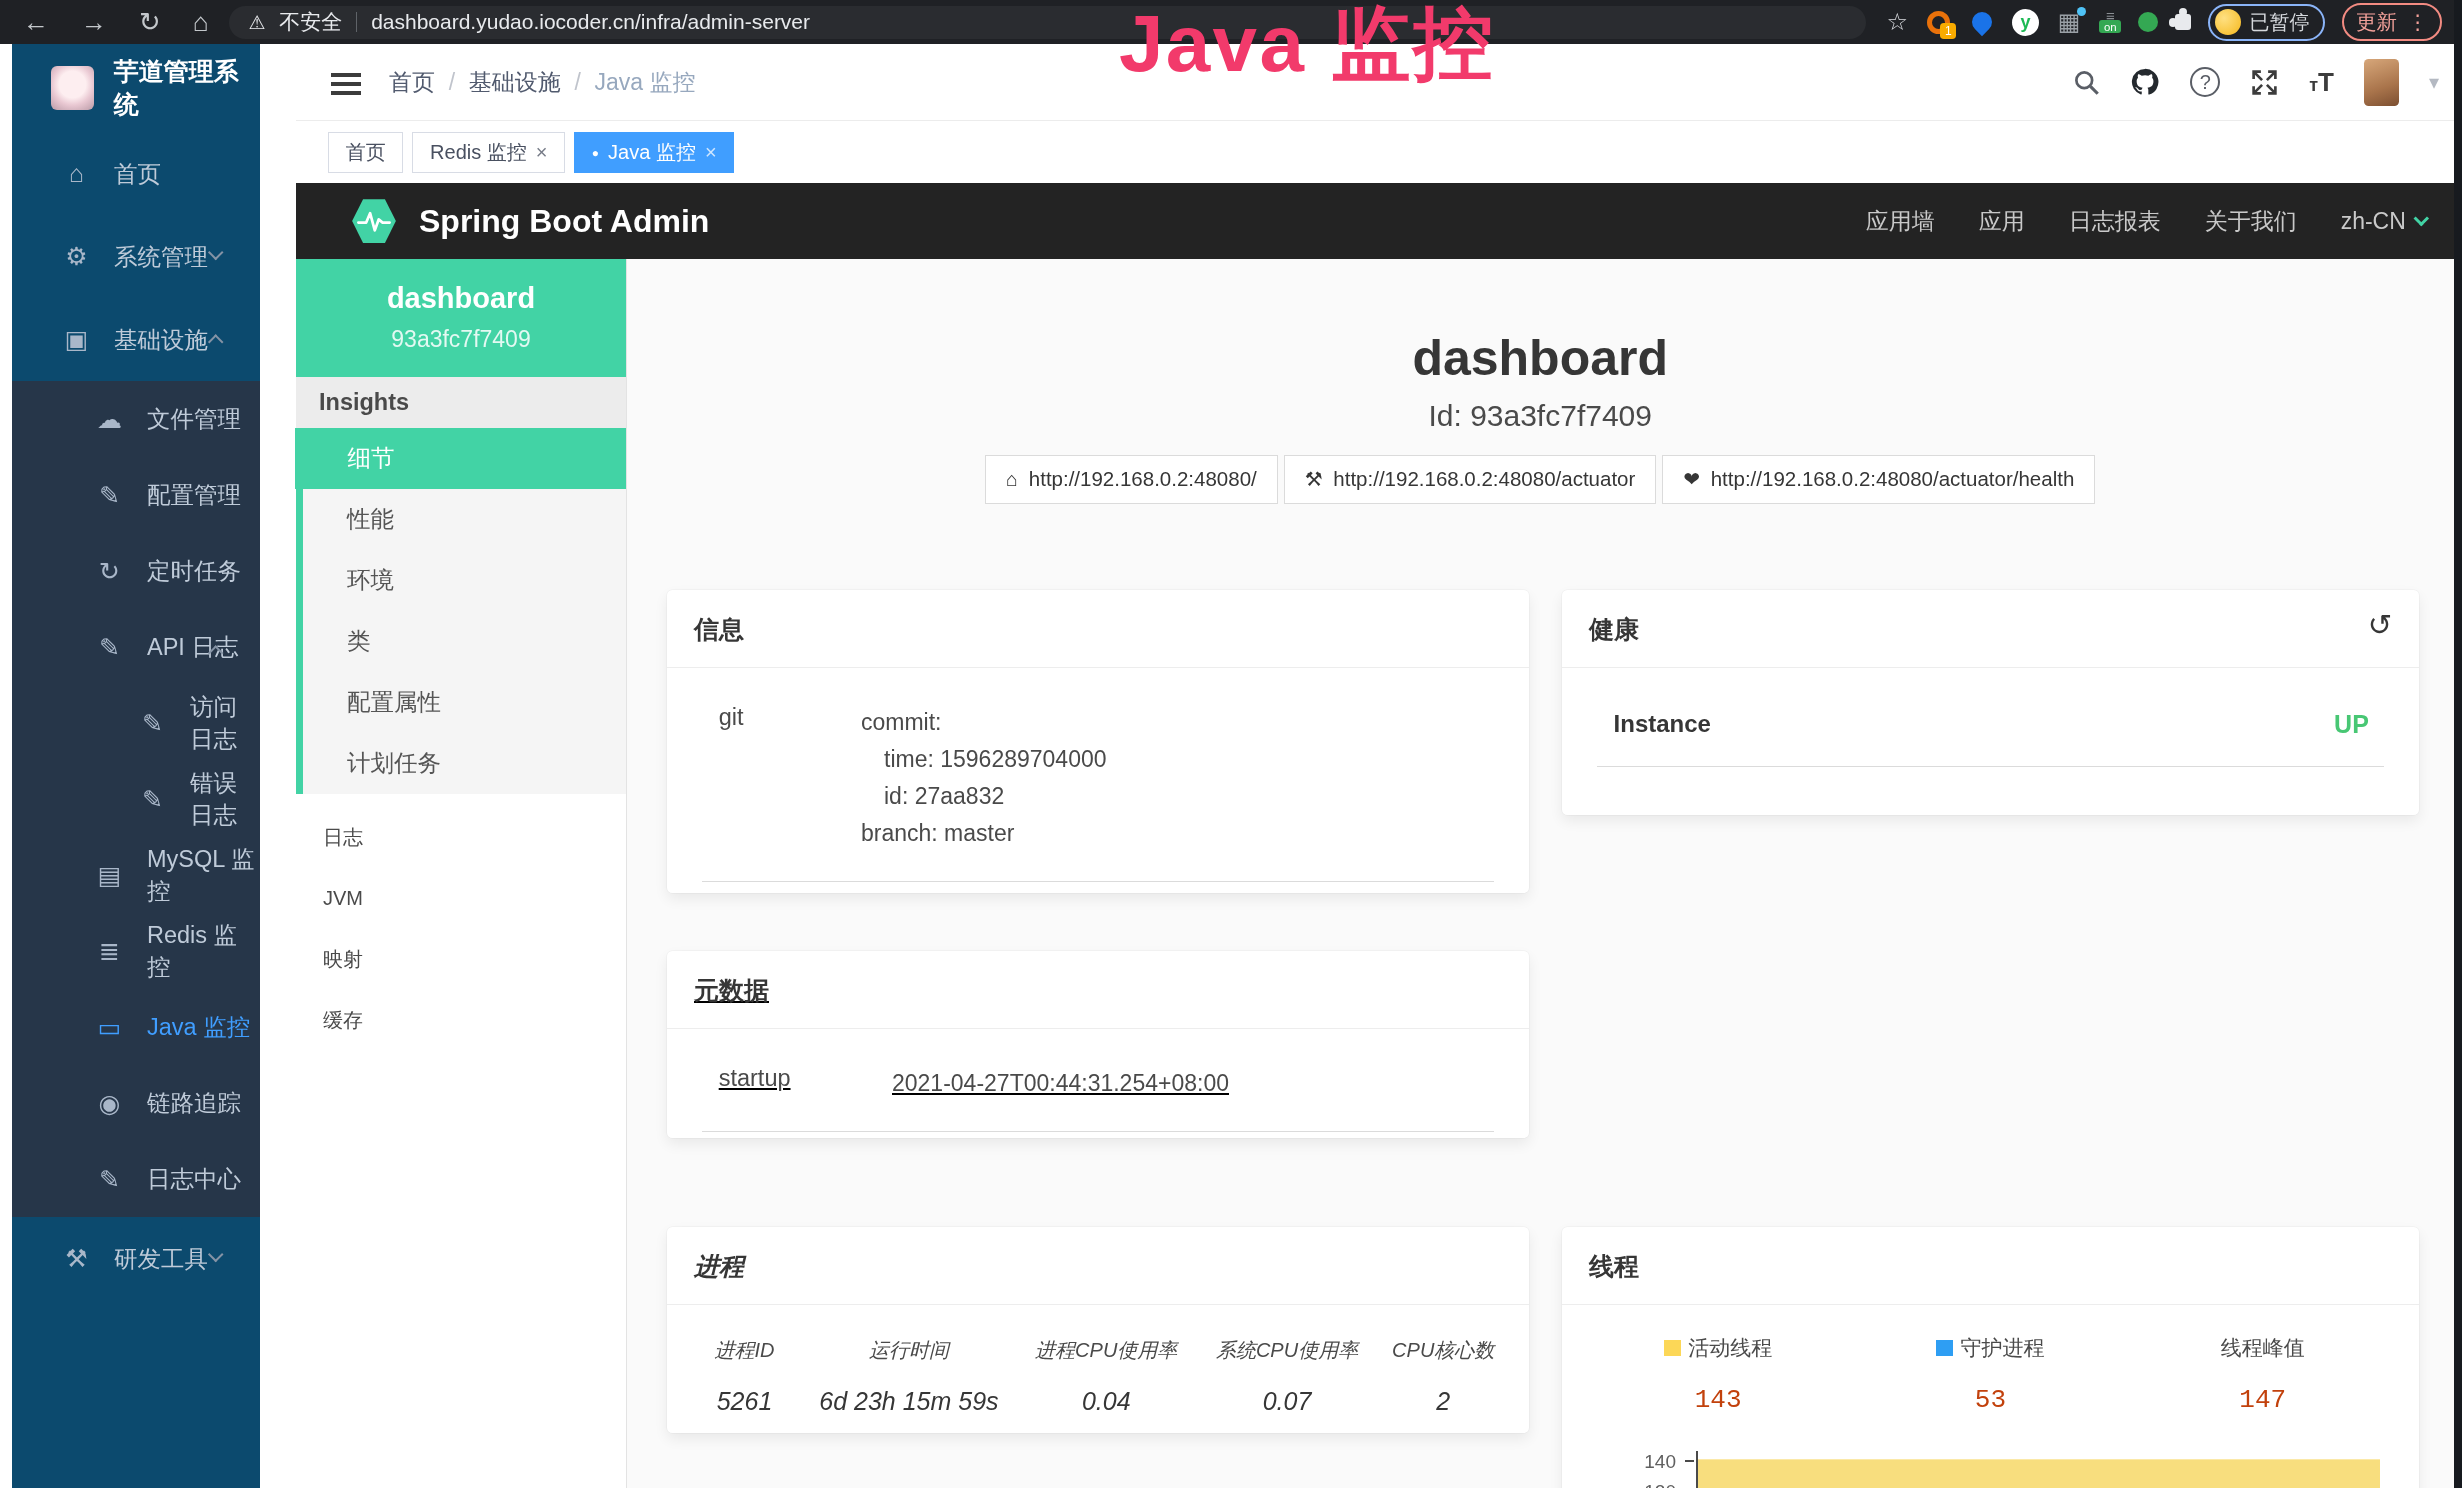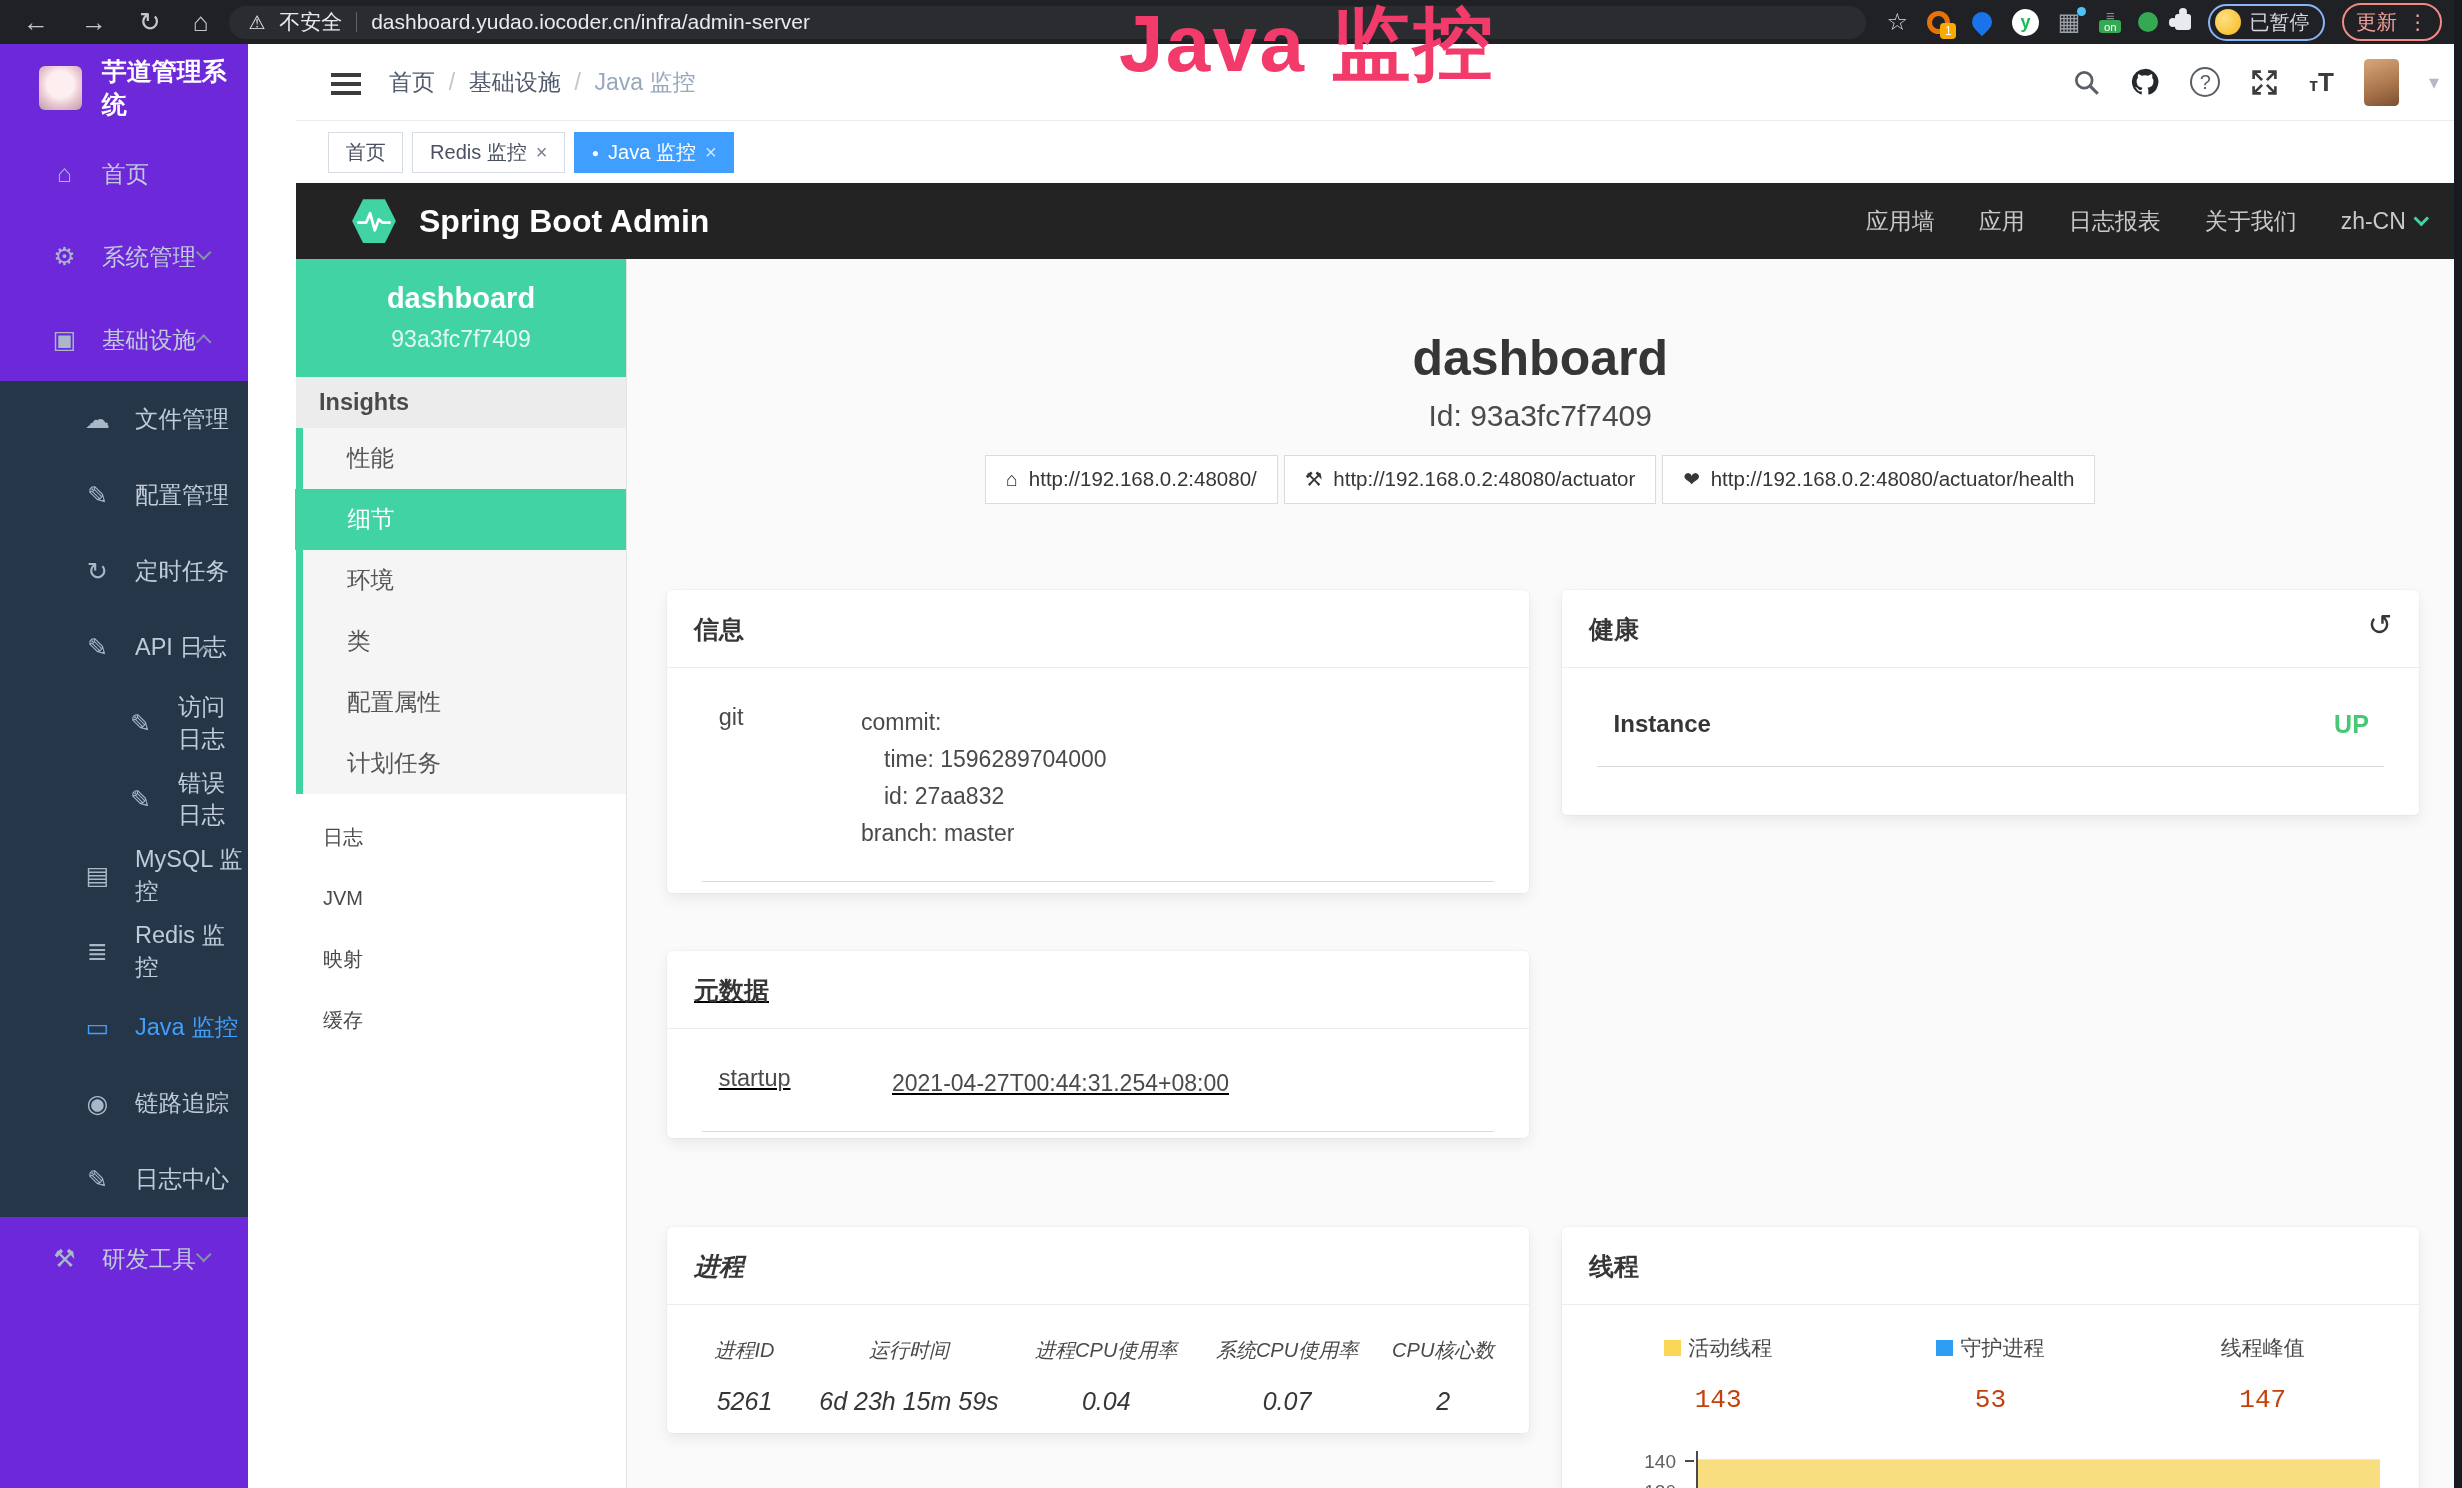--- a/index.html
+++ b/index.html
@@ -38,21 +38,21 @@
     padding:3px 13.7px 3px 4.6px; color:#d5d8dc; font-size:20px; }
   .emoji { width:26px; height:26px; border-radius:50%; background:radial-gradient(circle at 35% 35%,#ffe082,#f5b81c); }
   .update-pill { display:flex; align-items:center; gap:10.6px; border:2.3px solid #f28b82; border-radius:21px;
     padding:3px 12px; color:#f2a099; font-size:20.5px; }
 
   
   .annotation { position:absolute; left:1119px; top:-9px; z-index:60; color:#f23a6b; font-size:80px;
     font-weight:600; letter-spacing:2.3px; }
 
   
-  .sidebar { position:absolute; left:0; top:44px; width:248px; bottom:0; background:#6d28d9; z-index:10; }
+  .sidebar { position:absolute; left:12px; top:44px; width:248px; bottom:0; background:#0c4a6e; z-index:10; }
   .logo-row { height:88px; display:flex; align-items:center; gap:20px; padding-left:39px; }
   .logo-img { width:44px; height:44px; border-radius:6px;
     background:radial-gradient(circle at 50% 42%, #fdeef0 0 40%, #e9c8d2 62%, #b99aa6 100%); }
   .app-title { color:#fff; font-size:25px; font-weight:bold; }
   .mi { height:83px; display:flex; align-items:center; color:#bfcbd9; font-size:23.5px; position:relative;
     padding-left:47px; cursor:pointer; }
   .mi .ic { flex:0 0 35px; margin-right:20px; font-size:25px; color:#a9b7c9; text-align:center; }
   .submenu { background:#263649; }
   .mi.sub { padding-left:80px; height:76px; }
   .mi.sub2 { padding-left:123px; height:76px; }
@@ -366,22 +366,22 @@
   </div>
 </div>
 
 <div class="sba-side">
   <div class="inst-head">
     <div class="inst-name">dashboard</div>
     <div class="inst-id">93a3fc7f7409</div>
   </div>
   <div class="menu-section">Insights</div>
   <div class="insights">
+    <div class="si active">细节</div>
     <div class="si">性能</div>
-    <div class="si active">细节</div>
     <div class="si">环境</div>
     <div class="si">类</div>
     <div class="si">配置属性</div>
     <div class="si">计划任务</div>
   </div>
   <div class="root-items">
     <div class="ri">日志</div>
     <div class="ri">JVM</div>
     <div class="ri">映射</div>
     <div class="ri">缓存</div>

